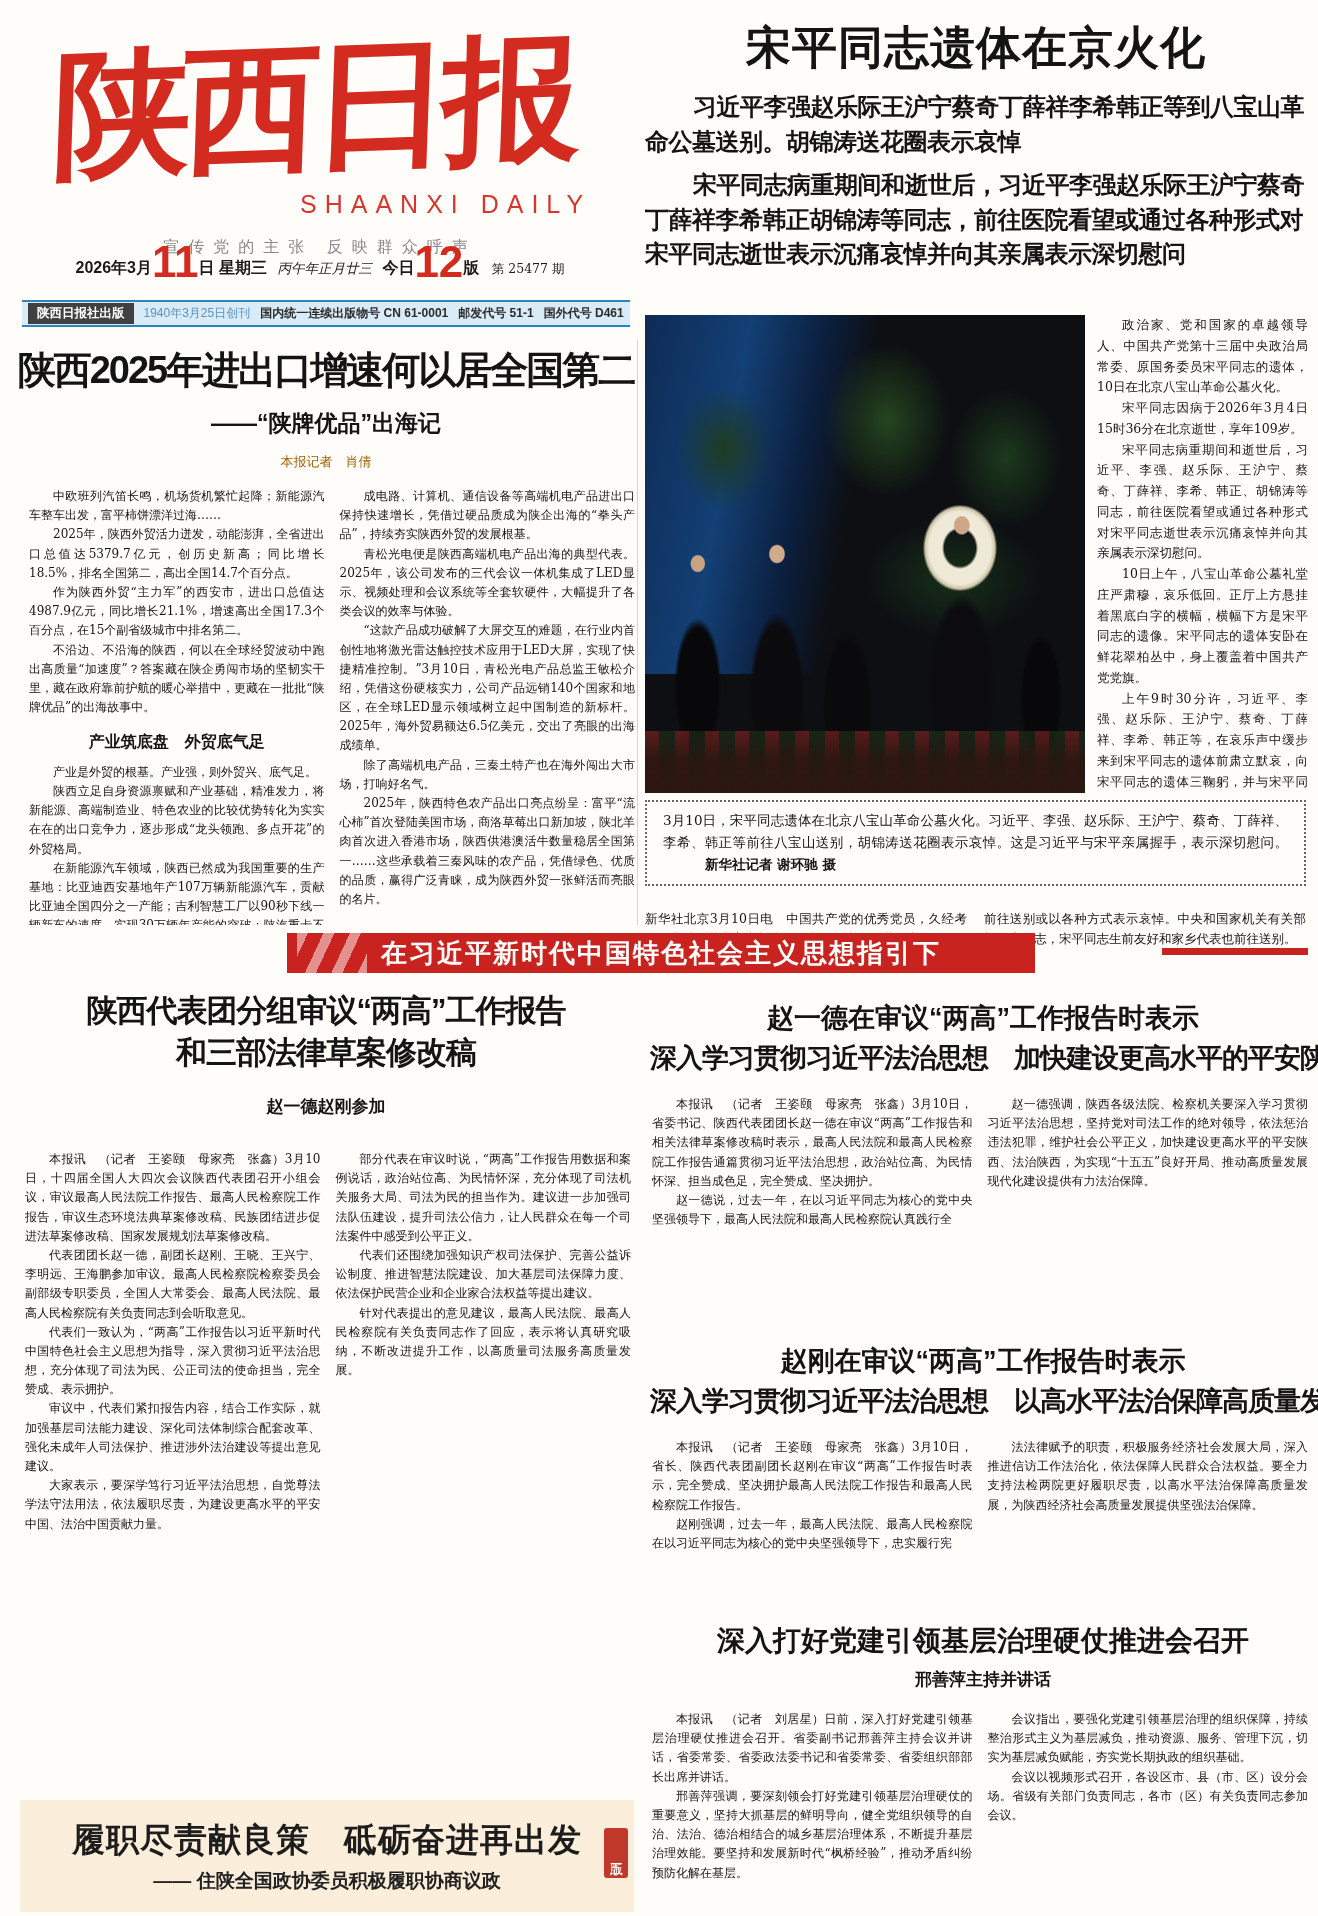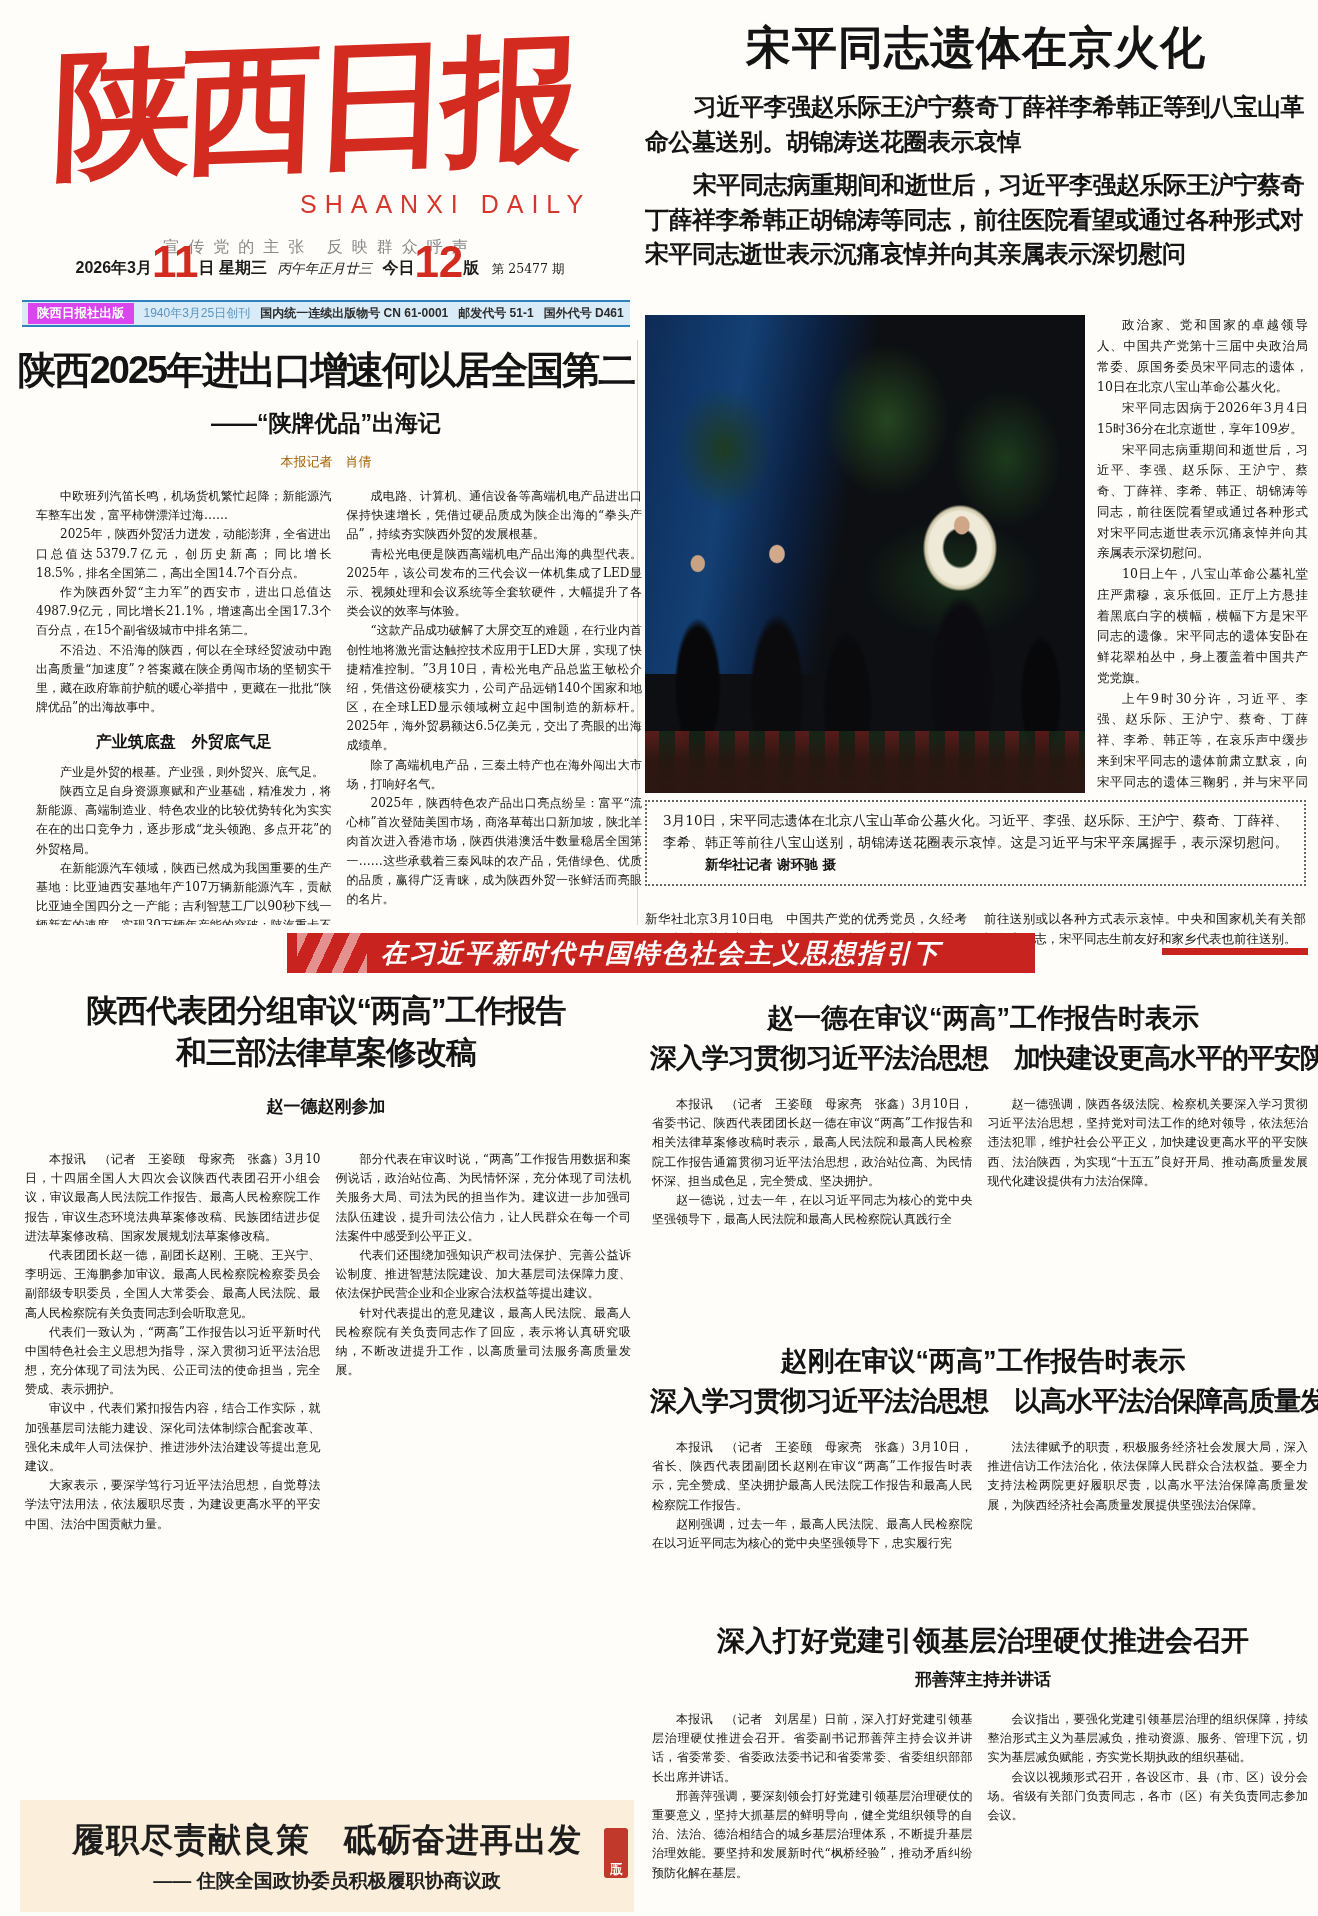--- a/index.html
+++ b/index.html
@@ -13,21 +13,21 @@
   .mast-en{left:300px;top:190px;color:#d6372c;font-size:25px;letter-spacing:8px;font-weight:500;}
   .mast-slogan{left:0;top:237px;width:640px;text-align:center;color:#8a8a8a;
     font-size:16px;letter-spacing:9px;}
   .mast-date{left:0;top:258px;width:640px;text-align:center;font-size:16px;font-weight:bold;color:#1a1a1a;}
   .mast-date .big{color:#d42b20;font-size:44px;font-weight:800;vertical-align:-4px;line-height:0;}
   .mast-date .lunar{font-family:"DejaVu Serif",serif;font-style:italic;font-size:13.5px;font-weight:normal;margin:0 6px;}
   .mast-date .issue{font-family:"DejaVu Serif",serif;font-size:12.5px;font-weight:normal;margin-left:8px;}
   .infobar{left:22px;top:300px;width:608px;height:27px;background:#d8ebf7;
     border-top:2px solid #2e83bd;border-bottom:2px solid #2e83bd;display:flex;align-items:center;
     gap:10px;padding:0 6px;box-sizing:border-box;font-size:12px;}
-  .infobar .badge{background:#d946ef;color:#fff;font-weight:bold;font-size:12.5px;padding:2px 9px;white-space:nowrap;}
+  .infobar .badge{background:#404040;color:#fff;font-weight:bold;font-size:12.5px;padding:2px 9px;white-space:nowrap;}
   .infobar .founded{color:#5d93bd;white-space:nowrap;}
   .infobar .code{color:#2b2b2b;font-weight:bold;white-space:nowrap;}
   
   .sp-head{left:645px;top:18px;width:662px;text-align:center;font-size:45px;font-weight:900;letter-spacing:1px;}
   .sp-deck{left:645px;top:90px;width:663px;font-size:24px;font-weight:800;line-height:1.44;
     text-indent:2em;letter-spacing:-0.5px;}
   .sp-deck2{top:168px;}
   .photo{left:645px;top:315px;width:440px;height:478px;background:#0d0f12;overflow:hidden;}
   .photo>div{position:absolute;}
   .ph-curtain{left:0;top:0;width:55%;height:75%;
@@ -58,36 +58,36 @@
     box-sizing:border-box;padding:8px 16px;font-family:"DejaVu Serif",serif;font-size:13.5px;
     line-height:1.62;text-align:justify;overflow:hidden;}
   .caption .cap-text{text-indent:2em;display:inline;}
   .caption .credit{font-weight:bold;margin-left:42px;white-space:nowrap;}
   .sp-below{top:896px;width:322px;height:62px;font-family:"DejaVu Serif",serif;font-size:12.5px;
     line-height:1.6;text-align:justify;overflow:hidden;}
   .sp-below.l{left:645px;} .sp-below.r{left:984px;}
   .sp-below.r p{text-indent:0;}
   
   .banner{left:287px;top:933px;width:748px;height:40px;background:#c8231f;color:#fff;
-    text-align:center;font-size:26px;font-weight:800;line-height:40px;letter-spacing:2px;overflow:hidden;font-style:italic;}
+    text-align:center;font-size:26px;font-weight:800;line-height:40px;letter-spacing:2px;overflow:hidden;}
   .banner .chev{position:absolute;left:10px;top:0;width:70px;height:40px;
     background:repeating-linear-gradient(115deg,rgba(255,255,255,.5) 0 10px,rgba(255,255,255,0) 10px 24px);}
   .banner-rule{left:1162px;top:948px;width:146px;height:7px;background:#c8231f;}
   
   .h-center{text-align:center;font-weight:900;}
   .body-col{font-family:"DejaVu Serif",serif;font-size:12px;line-height:1.6;text-align:justify;
     overflow:hidden;display:flex;gap:15px;}
   .body-col>div{flex:1;min-width:0;}
   .col-sub{text-align:center;font-family:"Liberation Sans",sans-serif;font-weight:800;
     font-size:16px;margin:12px 0 8px;}
   
   .ex-head{left:0;top:345px;width:652px;font-size:38px;letter-spacing:-2px;white-space:nowrap;}
   .ex-sub{left:20px;top:408px;width:612px;font-size:23px;font-weight:800;text-align:center;}
   .ex-byline{left:20px;top:453px;width:612px;text-align:center;font-size:13px;color:#a16207;}
-  .ex-body{left:36px;top:487px;width:606px;height:438px;}
+  .ex-body{left:29px;top:487px;width:606px;height:438px;}
   
   .dg-h1{left:20px;top:990px;width:612px;font-size:31px;letter-spacing:-1px;}
   .dg-h2{left:20px;top:1032px;width:612px;font-size:31px;letter-spacing:-1px;}
   .dg-byline{left:20px;top:1095px;width:612px;text-align:center;font-size:17px;font-weight:800;}
   .dg-body{left:25px;top:1150px;width:606px;height:632px;}
   
   .kicker{width:666px;left:650px;text-align:center;font-size:27px;font-weight:800;}
   .sec-head{left:650px;width:668px;font-size:27px;font-weight:900;letter-spacing:-1px;
     white-space:nowrap;overflow:hidden;}
   .sec-body{left:652px;width:656px;}

